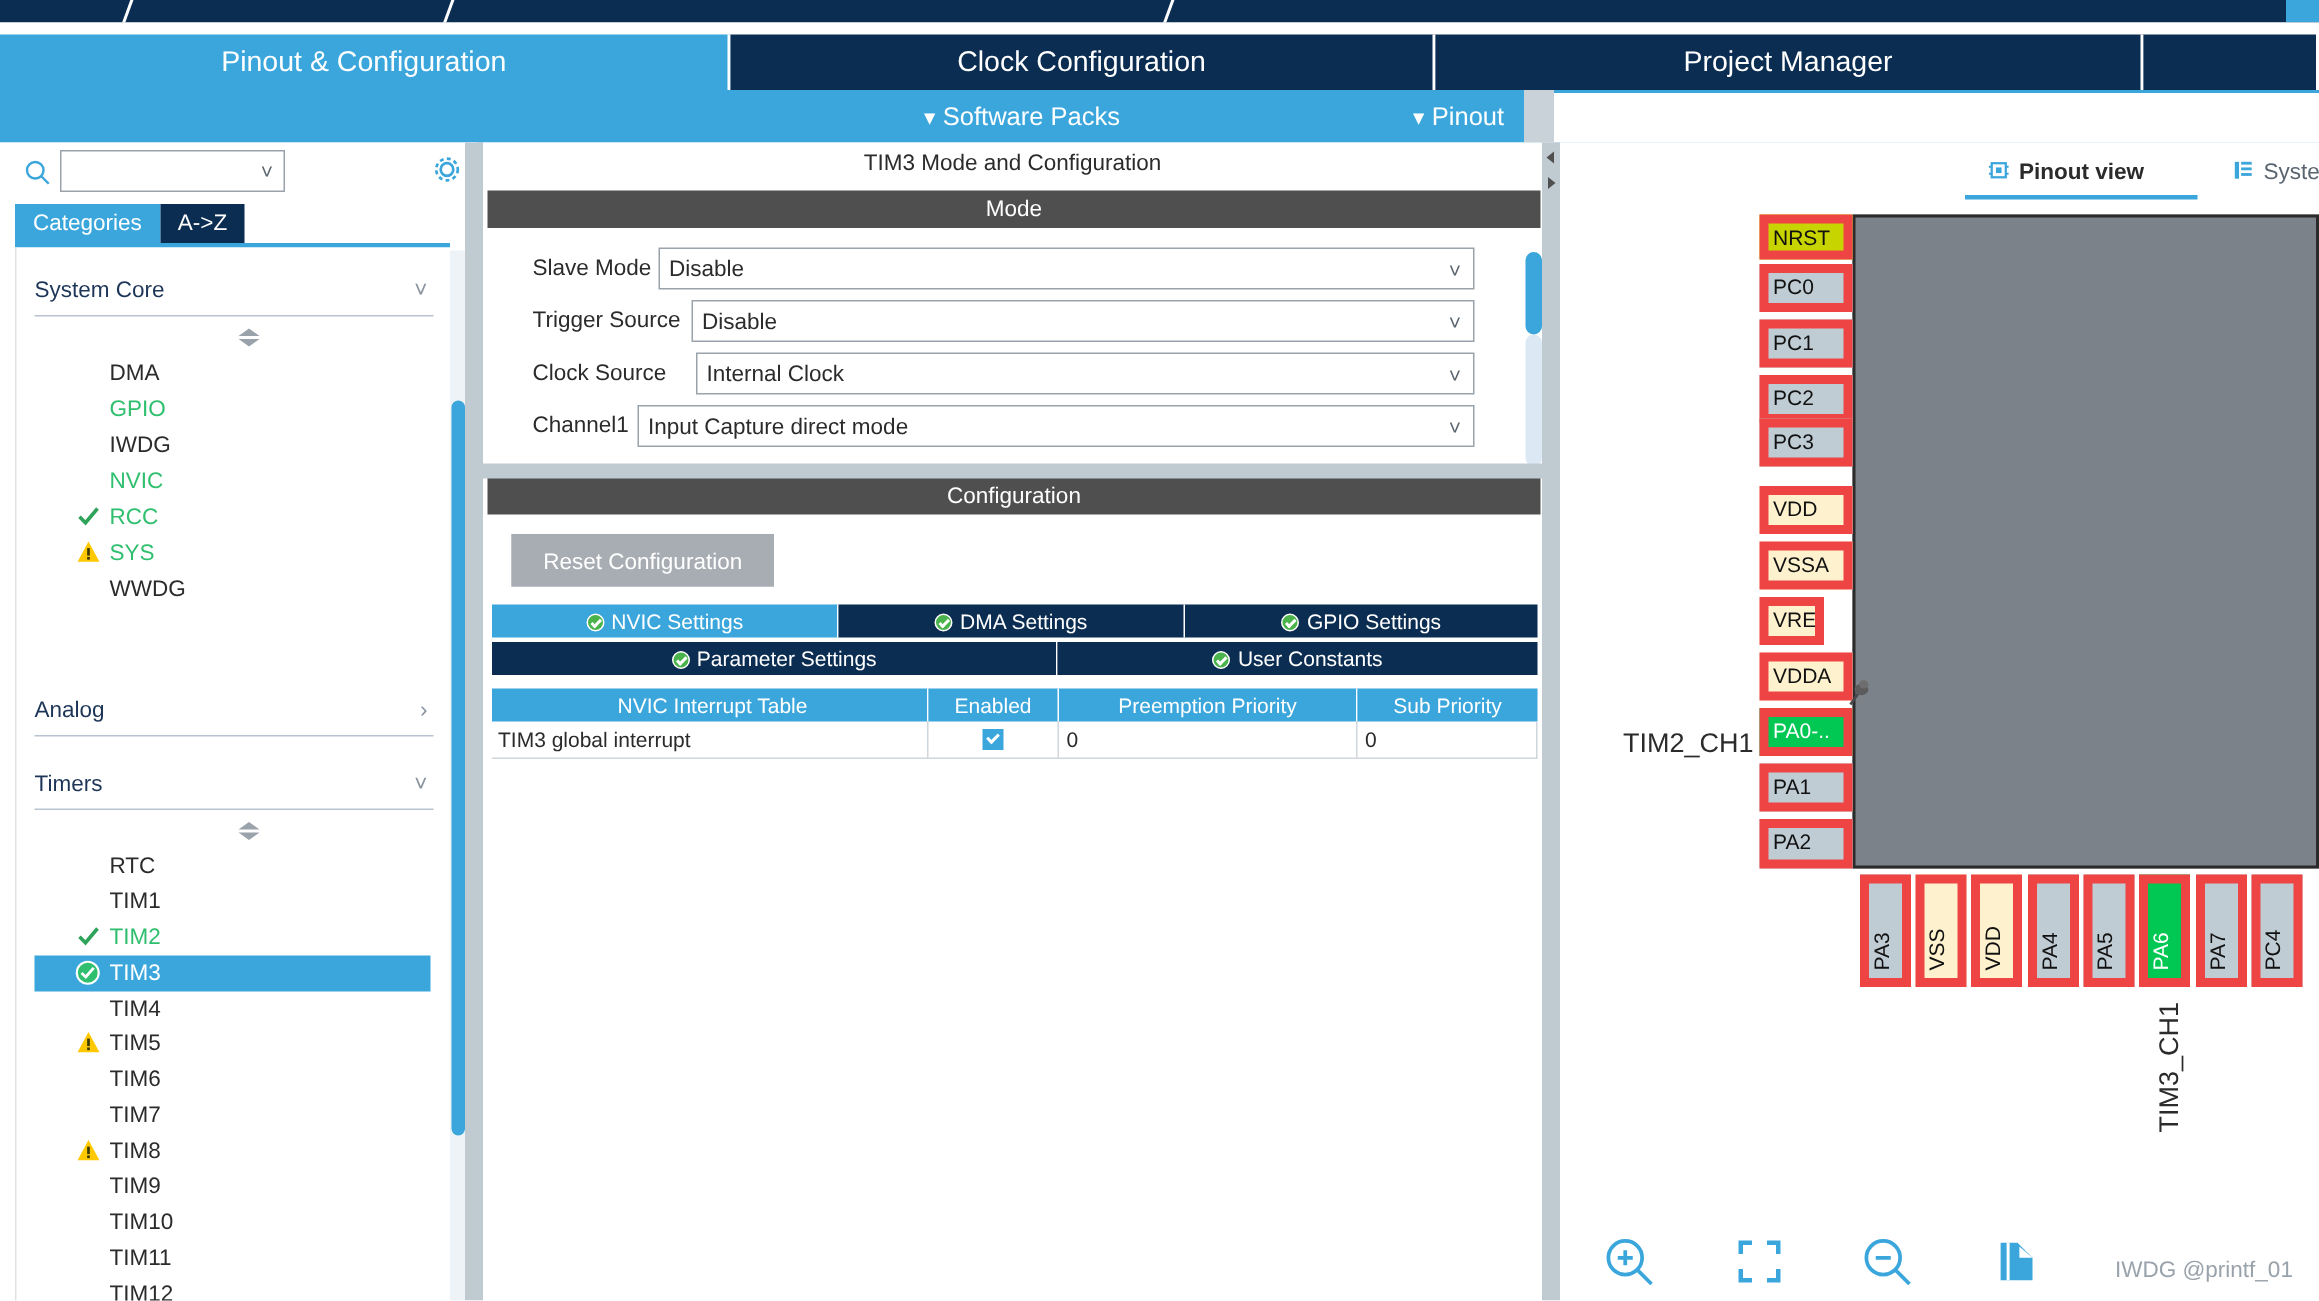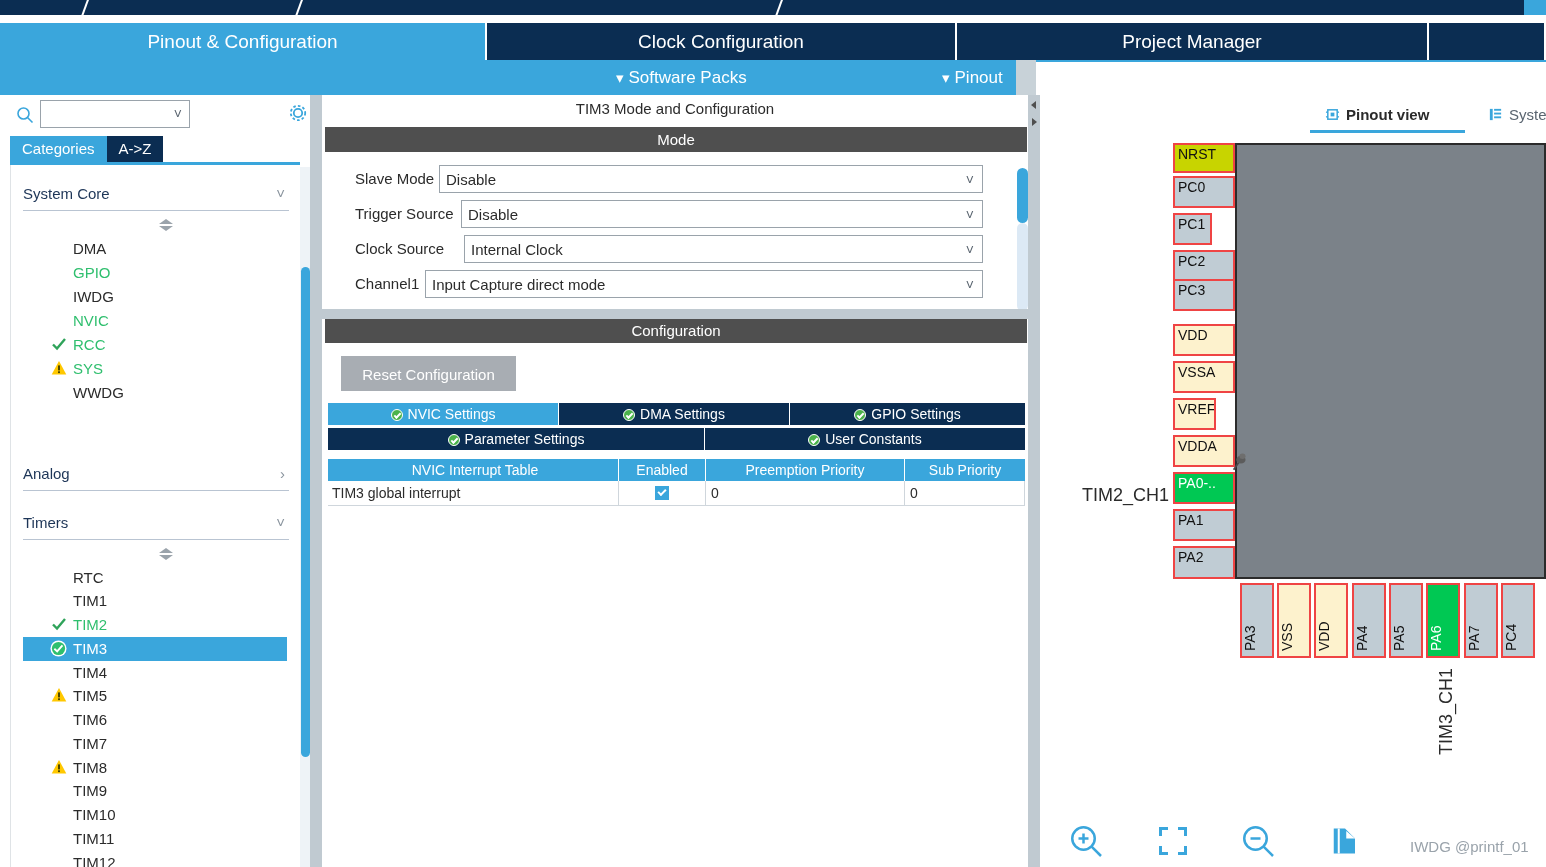--- a/index.html
+++ b/index.html
@@ -283,21 +283,21 @@
   }
   .vicon {
     display: inline-block; width: 15px; height: 15px;
     vertical-align: -2px; margin-right: 6px;
   }
 
   .chip-body {
     position: absolute; background: #7b8289; border: 2px solid #2b2b2b;
   }
   .pin {
-    position: absolute; border: 2px solid #ef4444; background: #c0ccd4;
+    position: absolute; border: 6px solid #ef4444; background: #c0ccd4;
     font-size: 14px; color: #111111; overflow: hidden;
   }
   .pin.vert { writing-mode: vertical-rl; transform: rotate(180deg); }
   .pin .pt {
     position: absolute; left: 3px; top: 1px; white-space: nowrap;
   }
   .pin.power { background: #fdf2cd; }
   .pin.reset { background: #c8d400; }
   .pin.active { background: #00c853; color: #ffffff; }
   .pin.vert .pt {
@@ -604,21 +604,21 @@
     </div>
 
     <div class="chip-body" style="left:195px; top:48px; width:311px; height:436px;"></div>
 
     <div class="pin reset" style="left:133px; top:48px;  width:62px; height:30px;">
         <span class="pt">NRST</span>
       </div>
     <div class="pin" style="left:133px; top:81px;  width:62px; height:32px;">
         <span class="pt">PC0</span>
       </div>
-    <div class="pin" style="left:133px; top:118px; width:39px; height:32px;">
+    <div class="pin" style="left:133px; top:118px; width:62px; height:32px;">
         <span class="pt">PC1</span>
       </div>
     <div class="pin" style="left:133px; top:155px; width:62px; height:32px;">
         <span class="pt">PC2</span>
       </div>
     <div class="pin" style="left:133px; top:184px; width:62px; height:32px;">
         <span class="pt">PC3</span>
       </div>
     <div class="pin power" style="left:133px; top:229px; width:62px; height:32px;">
         <span class="pt">VDD</span>

